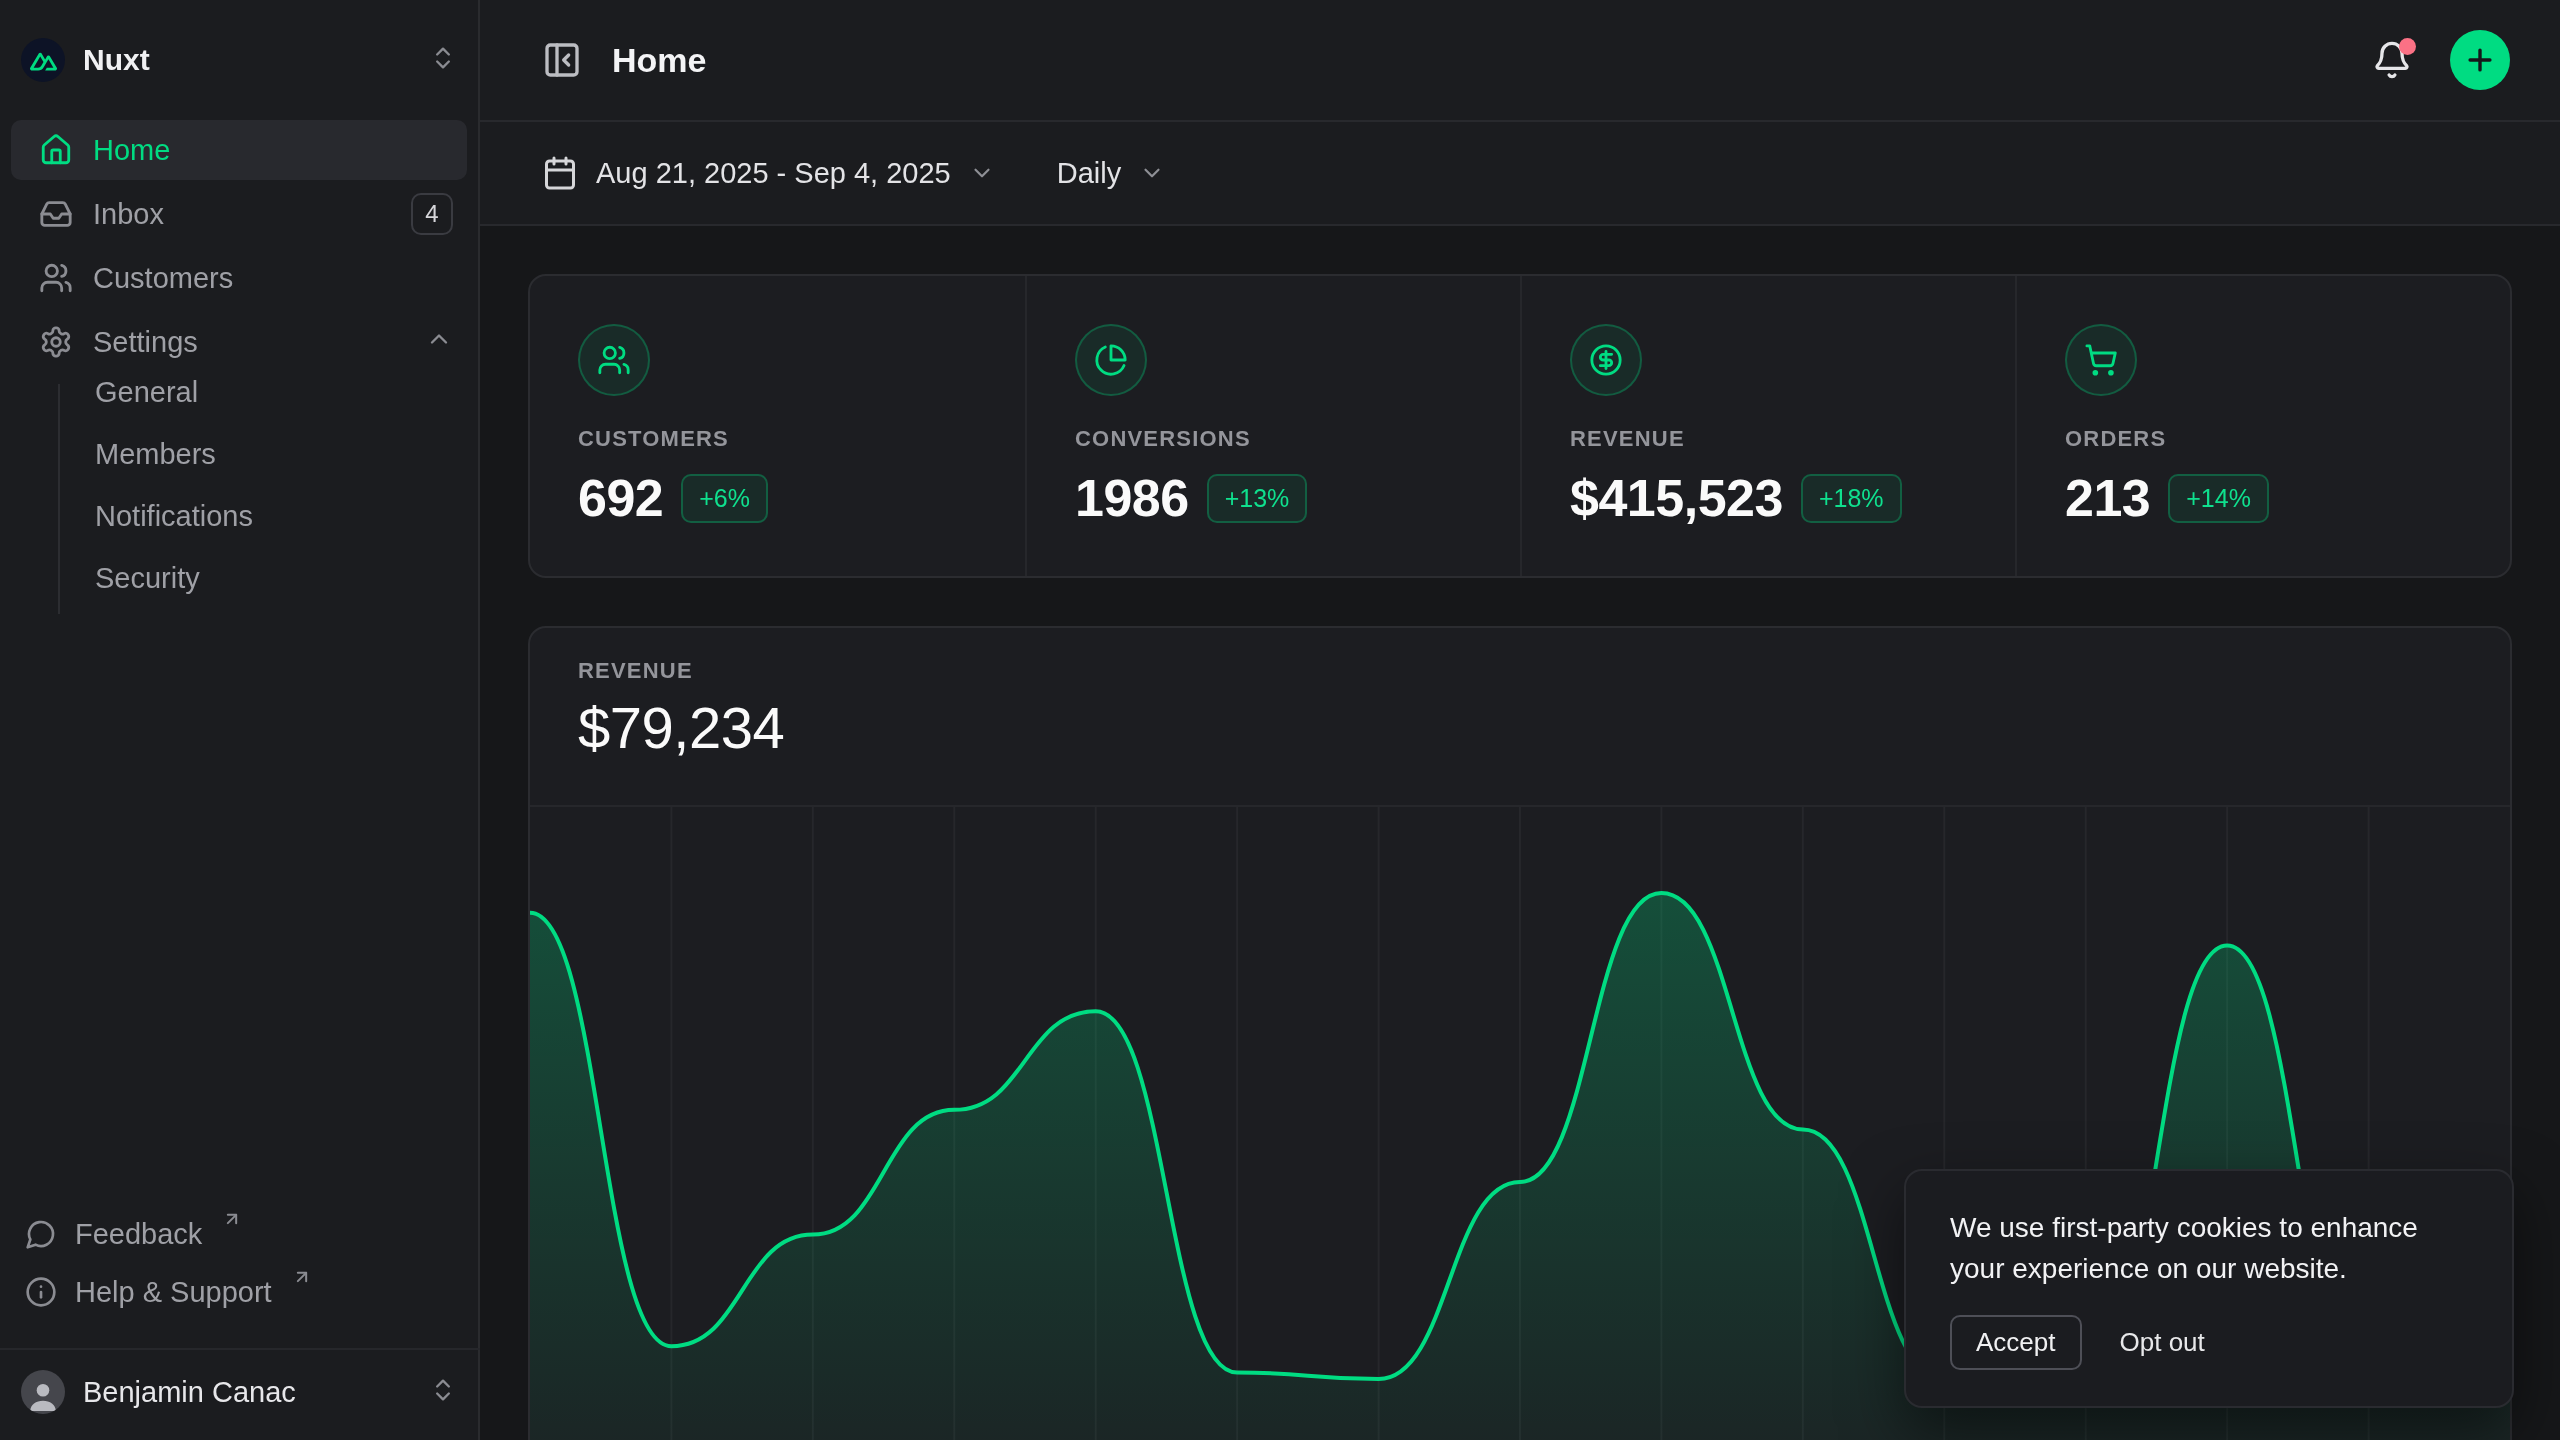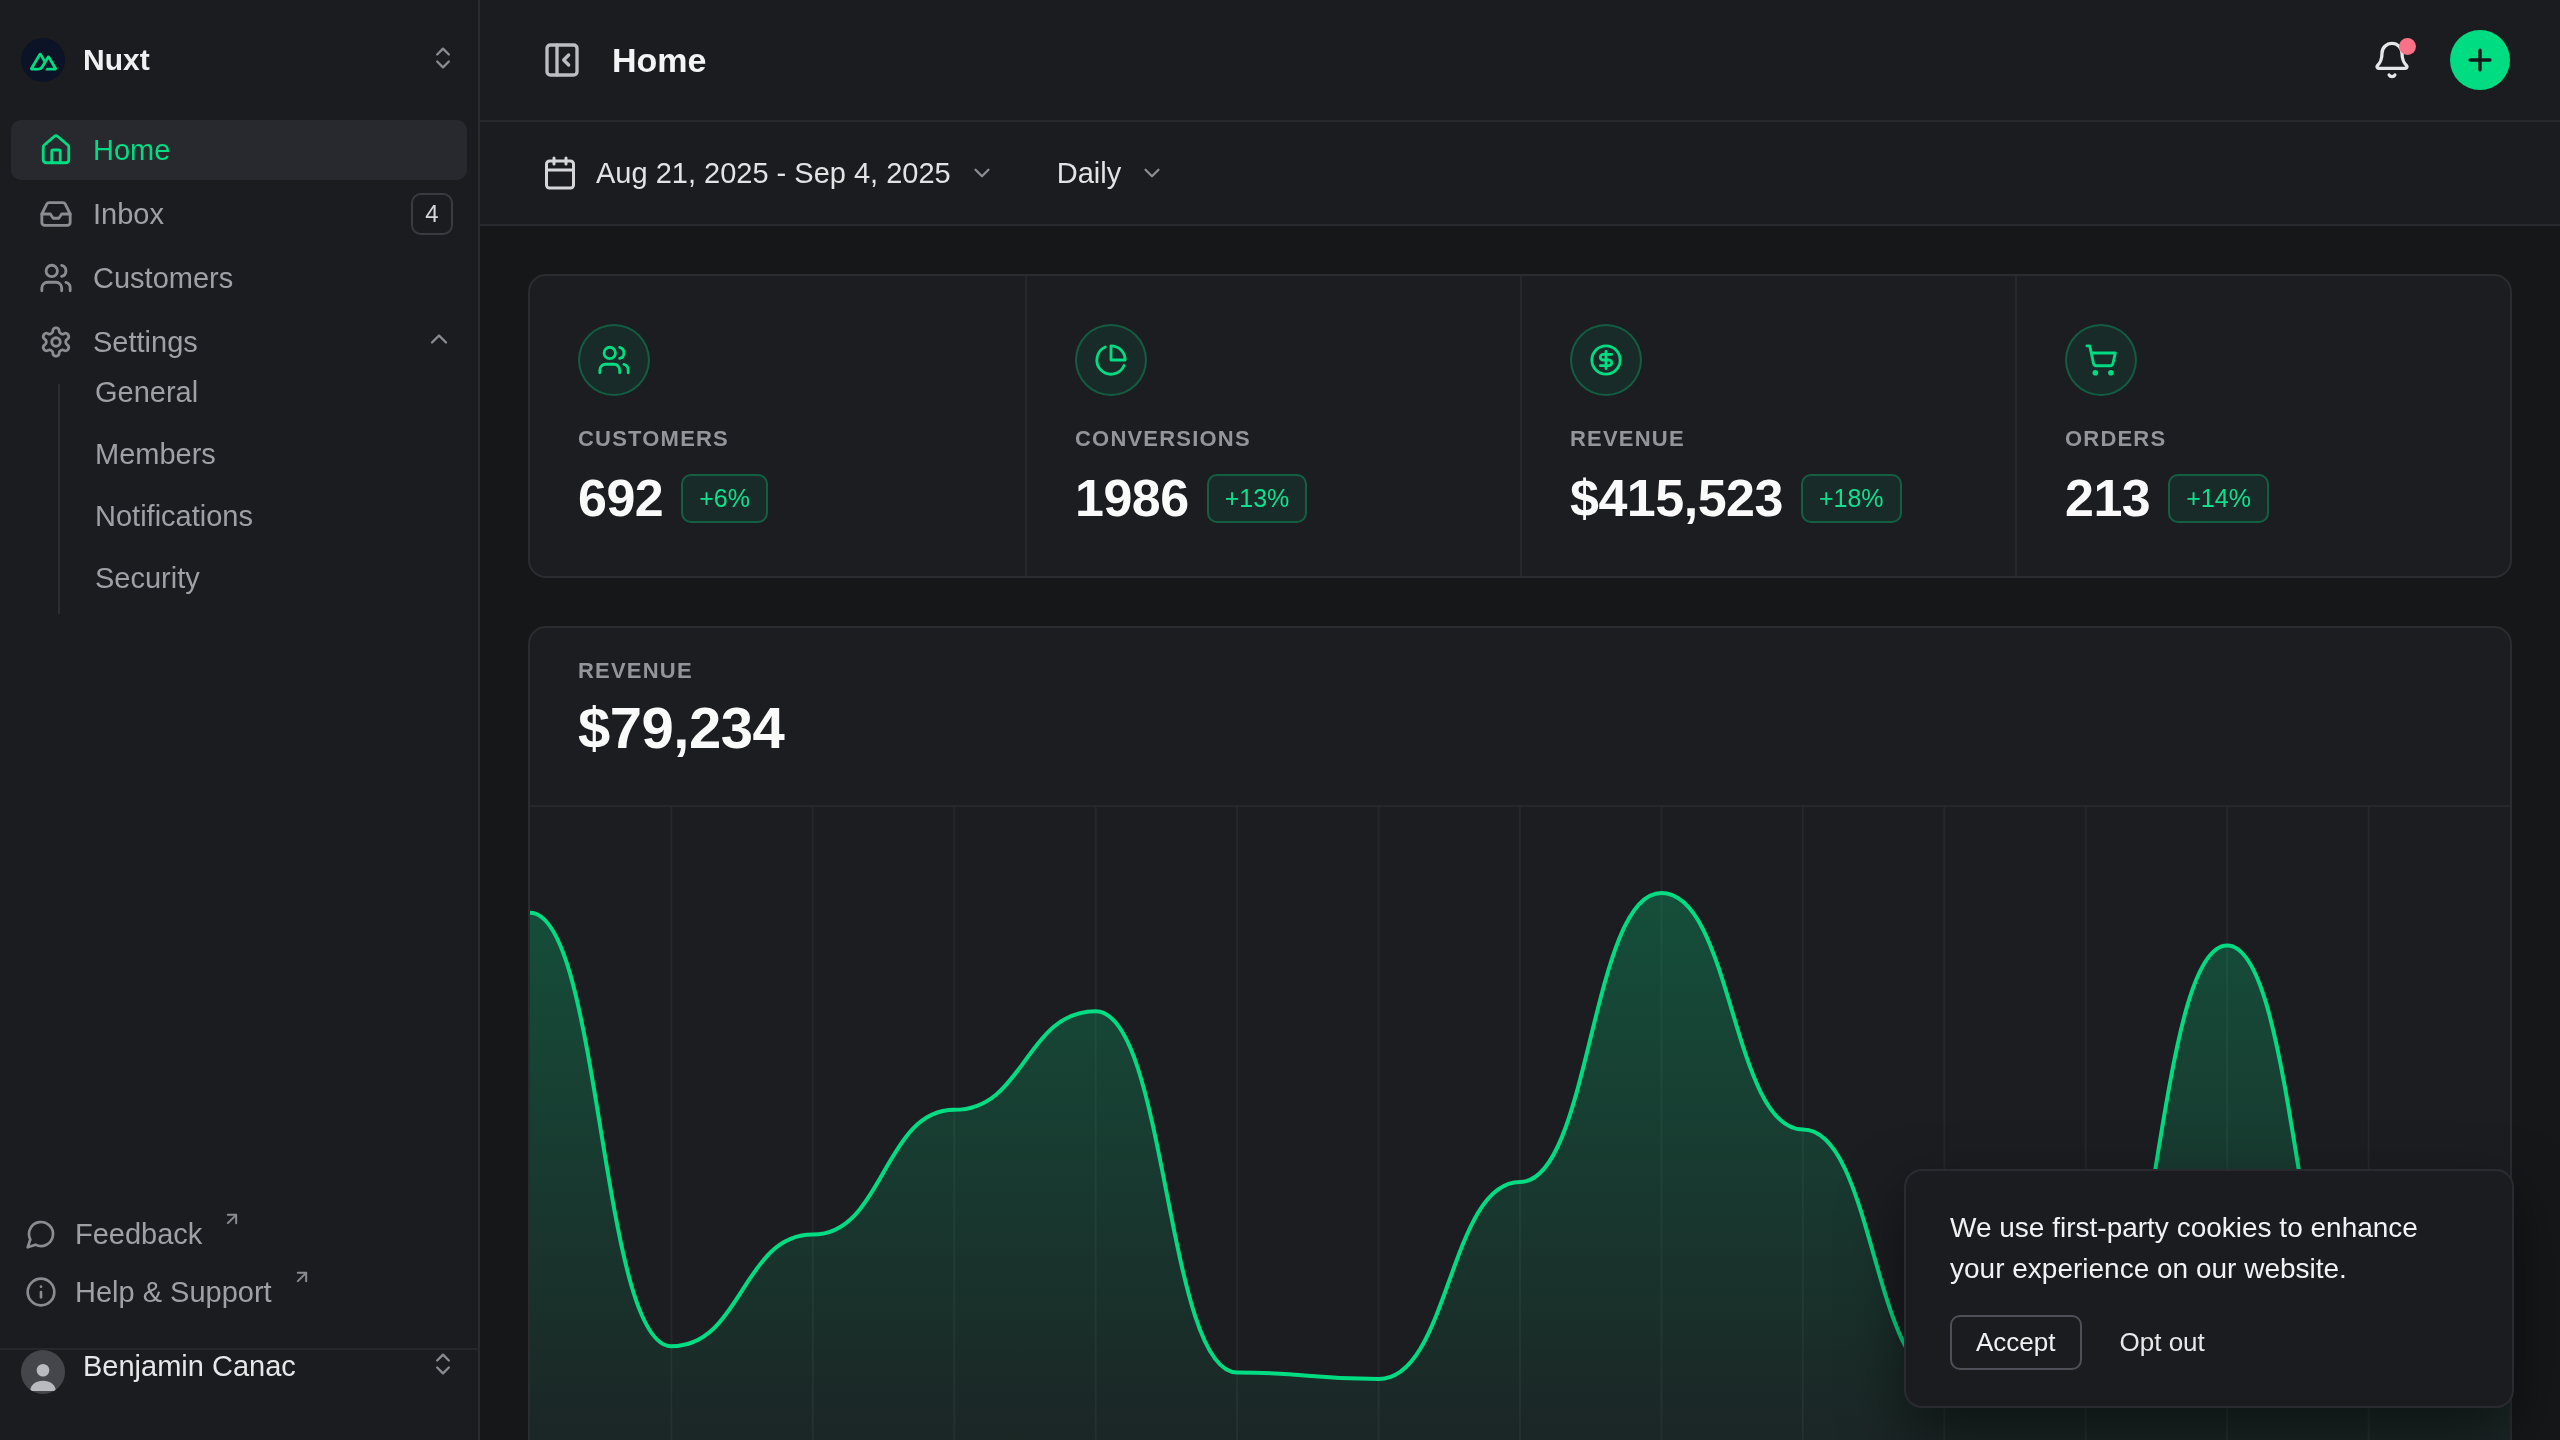--- a/index.html
+++ b/index.html
@@ -42,21 +42,21 @@
     background:#2c2d31; }
   .sub-item { display:flex; height:60px; margin-bottom:2px; padding-left:84px;
     font-size:29px; color:#9fa0a6; cursor:pointer; border-radius:10px; }
   .sb-footer { margin-top:auto; }
   .foot-item { display:flex; gap:18px; height:58px; padding:0 14px;
     font-size:29px; color:#9fa0a6; cursor:pointer; border-radius:10px; }
   .foot-item svg { width:32px; height:32px; color:#8b8c92; flex:0 0 32px; }
   .ext-arrow { width:20px !important; height:20px !important; transform:translateY(-9px);
     margin-left:-4px; color:#8e8f95; }
   .sb-divider { border-top:2px solid #26272b; margin:14px -22px 0; }
-  .user-row { display:flex; align-items:flex-start; gap:18px; height:84px; padding:0 10px;
+  .user-row { display:flex; align-items:center; gap:18px; height:84px; padding:0 10px;
     margin-bottom:6px; cursor:pointer; }
   .avatar { width:44px; height:44px; border-radius:50%; background:#45464c; overflow:hidden;
     display:flex; align-items:flex-end; justify-content:center; flex:0 0 44px; }
   .avatar svg { width:36px; height:36px; color:#b9bac0; }
   .user-name { font-size:29px; color:#e7e7ea; flex:1; }
 
   
   main { flex:1; min-width:0; display:flex; flex-direction:column; background:#161719; }
   .hdr { height:122px; background:#1b1c1f; border-bottom:2px solid #28292d; display:flex;
     align-items:center; gap:30px; padding:0 50px 0 62px; }
@@ -93,21 +93,21 @@
     color:#94959b; }
   .stat-row { margin-top:16px; display:flex; align-items:center; gap:18px; }
   .stat-value { font-size:52px; font-weight:700; color:#fafafa; letter-spacing:-0.5px; }
   .pill { font-size:25px; font-weight:500; color:#0fe08e; padding:8px 16px; border-radius:10px;
     background:rgba(0,220,130,0.08); border:2px solid rgba(0,220,130,0.3); }
 
   .rev-card { position:relative; margin-top:48px; height:920px; background:#1c1d21;
     border:2px solid #2b2c30; border-radius:18px; overflow:hidden; }
   .rev-head { padding:30px 48px 0; }
   .rev-label { font-size:22px; font-weight:600; letter-spacing:1.2px; color:#94959b; }
-  .rev-total { margin-top:10px; font-size:58px; font-weight:700; color:#fafafa;
+  .rev-total { margin-top:10px; font-size:58px; font-weight:400; color:#fafafa;
     letter-spacing:-0.5px; }
   .plot { position:absolute; left:0; right:0; top:177px; height:702px;
     border-top:2px solid #26272b; }
   .plot svg { display:block; width:100%; height:100%; }
 
   
   .cookie { position:absolute; right:46px; bottom:32px; width:610px; background:#1b1c20;
     border:2px solid #2a2b30; border-radius:18px; padding:36px 44px;
     box-shadow:0 24px 60px rgba(0,0,0,0.5); z-index:5; }
   .cookie-msg { font-size:28px; line-height:41px; color:#f2f2f4; max-width:640px; }

